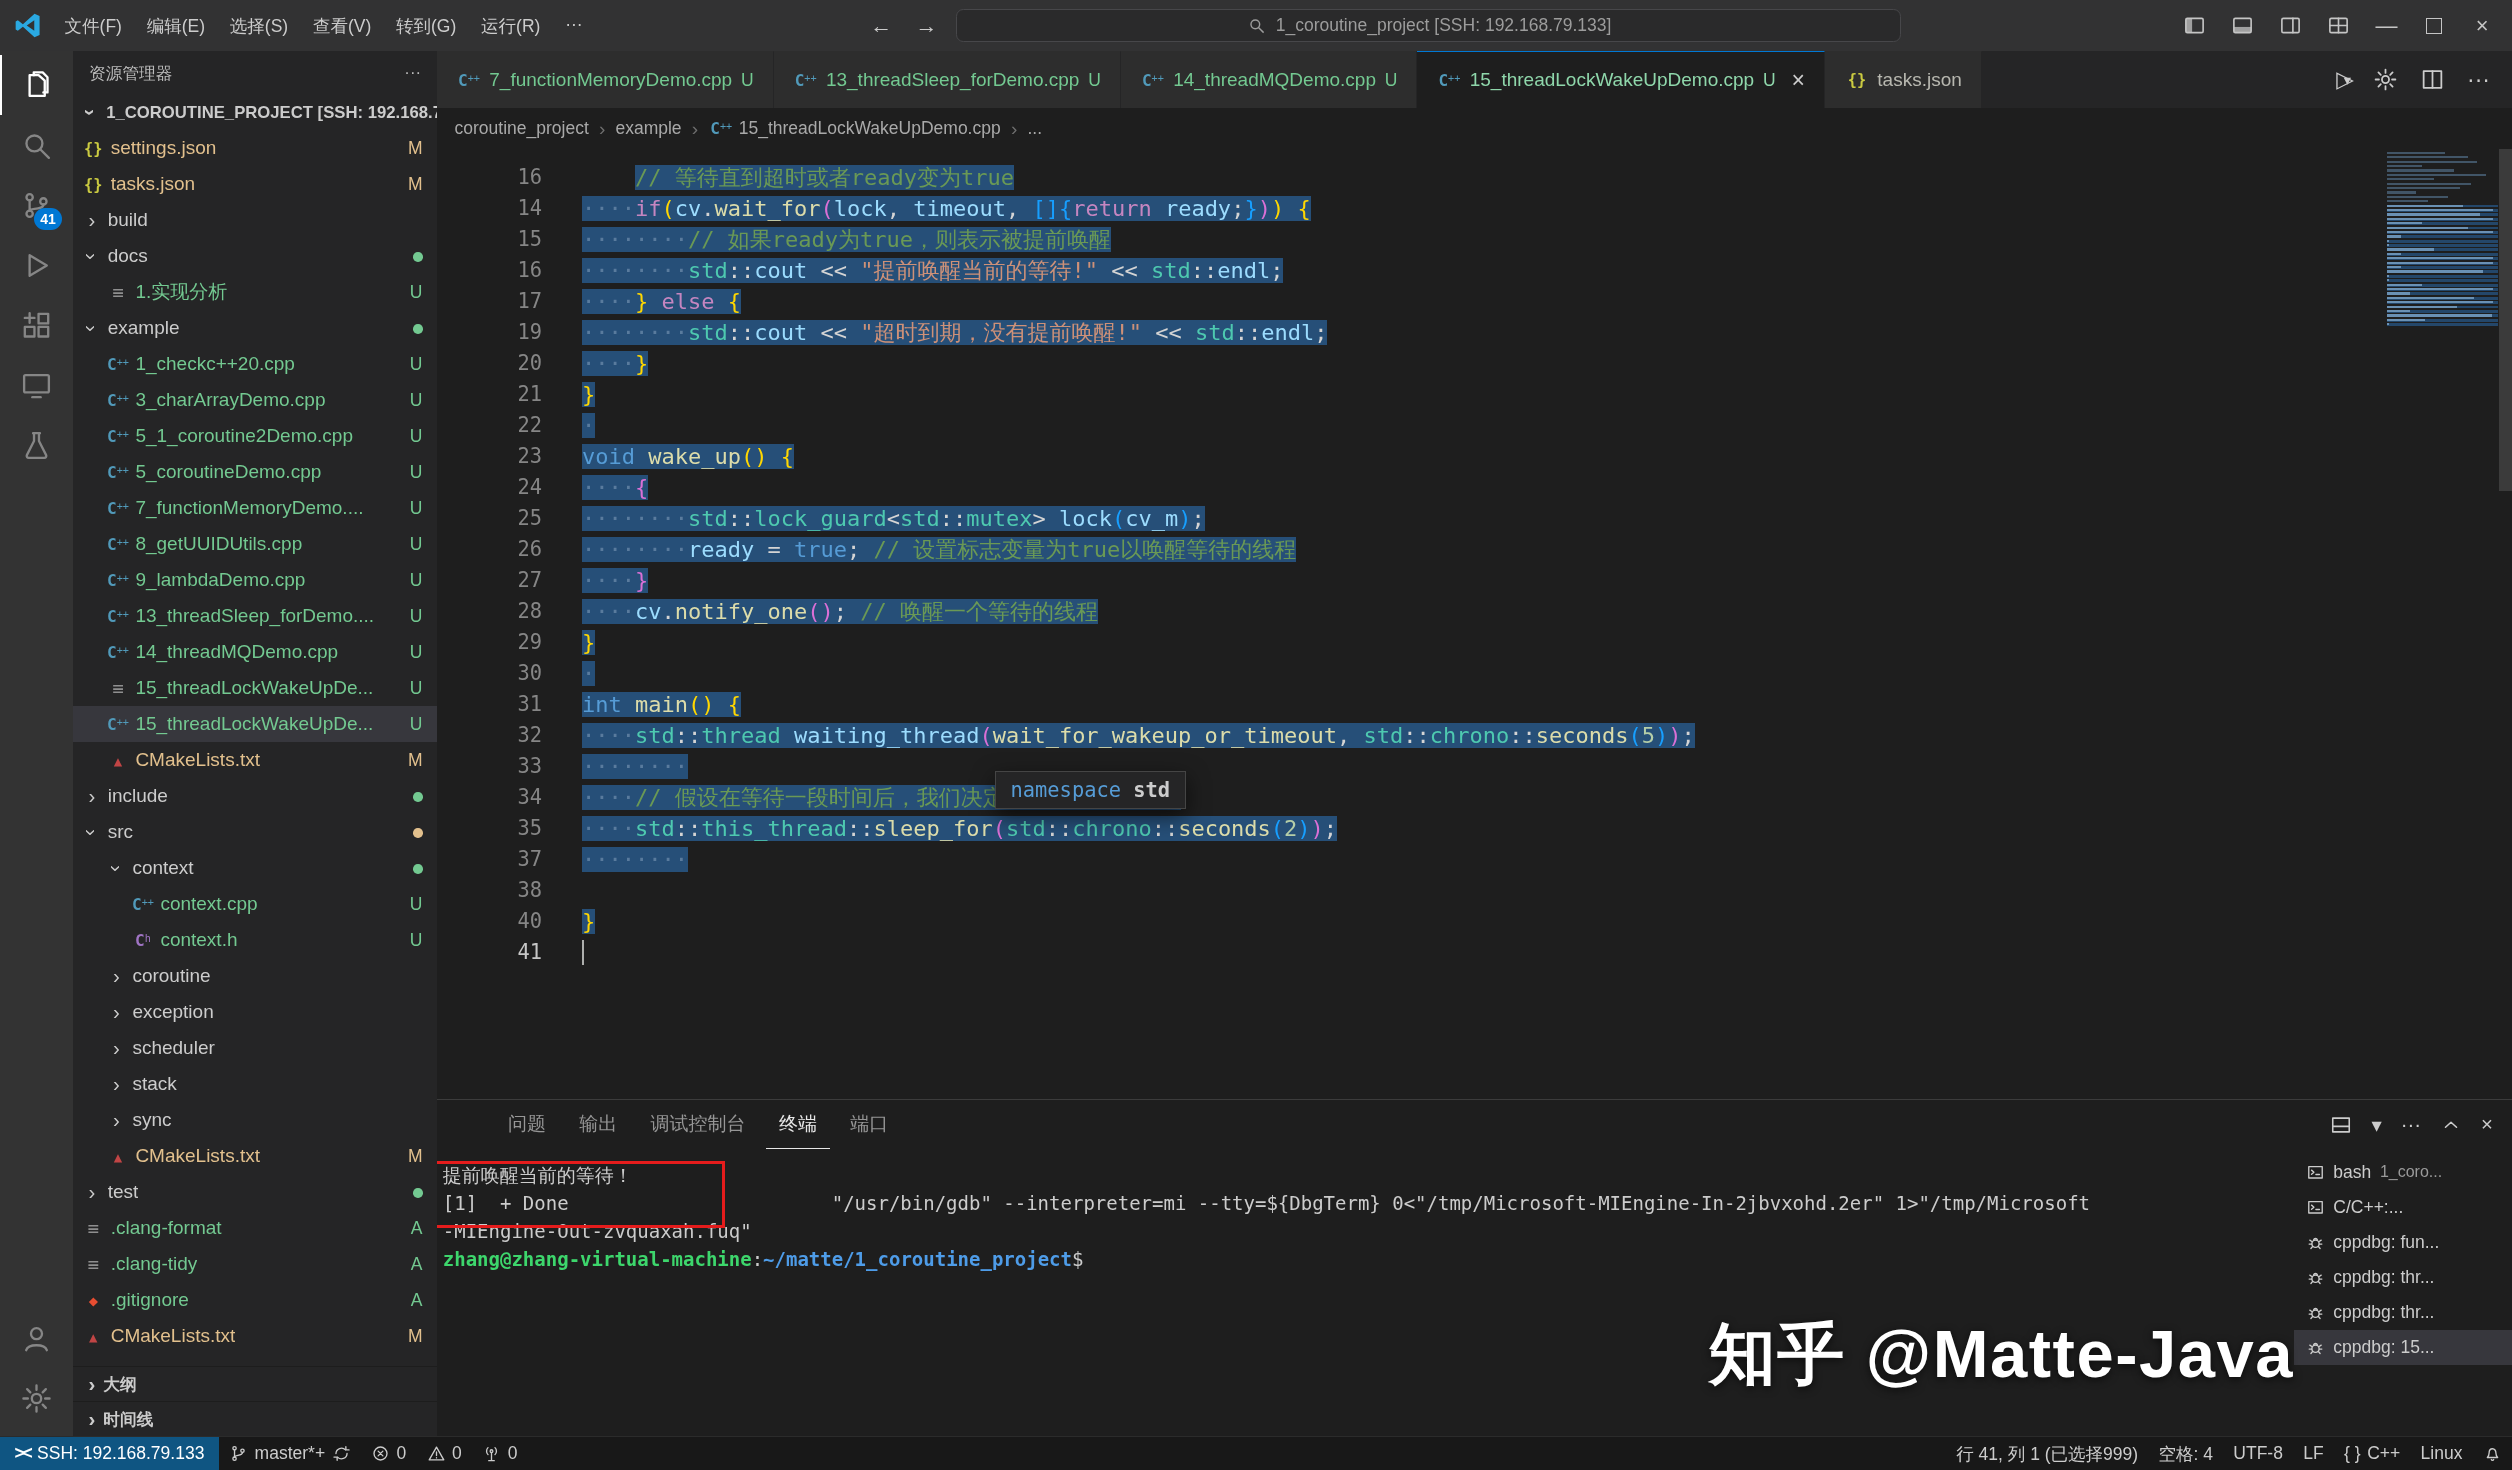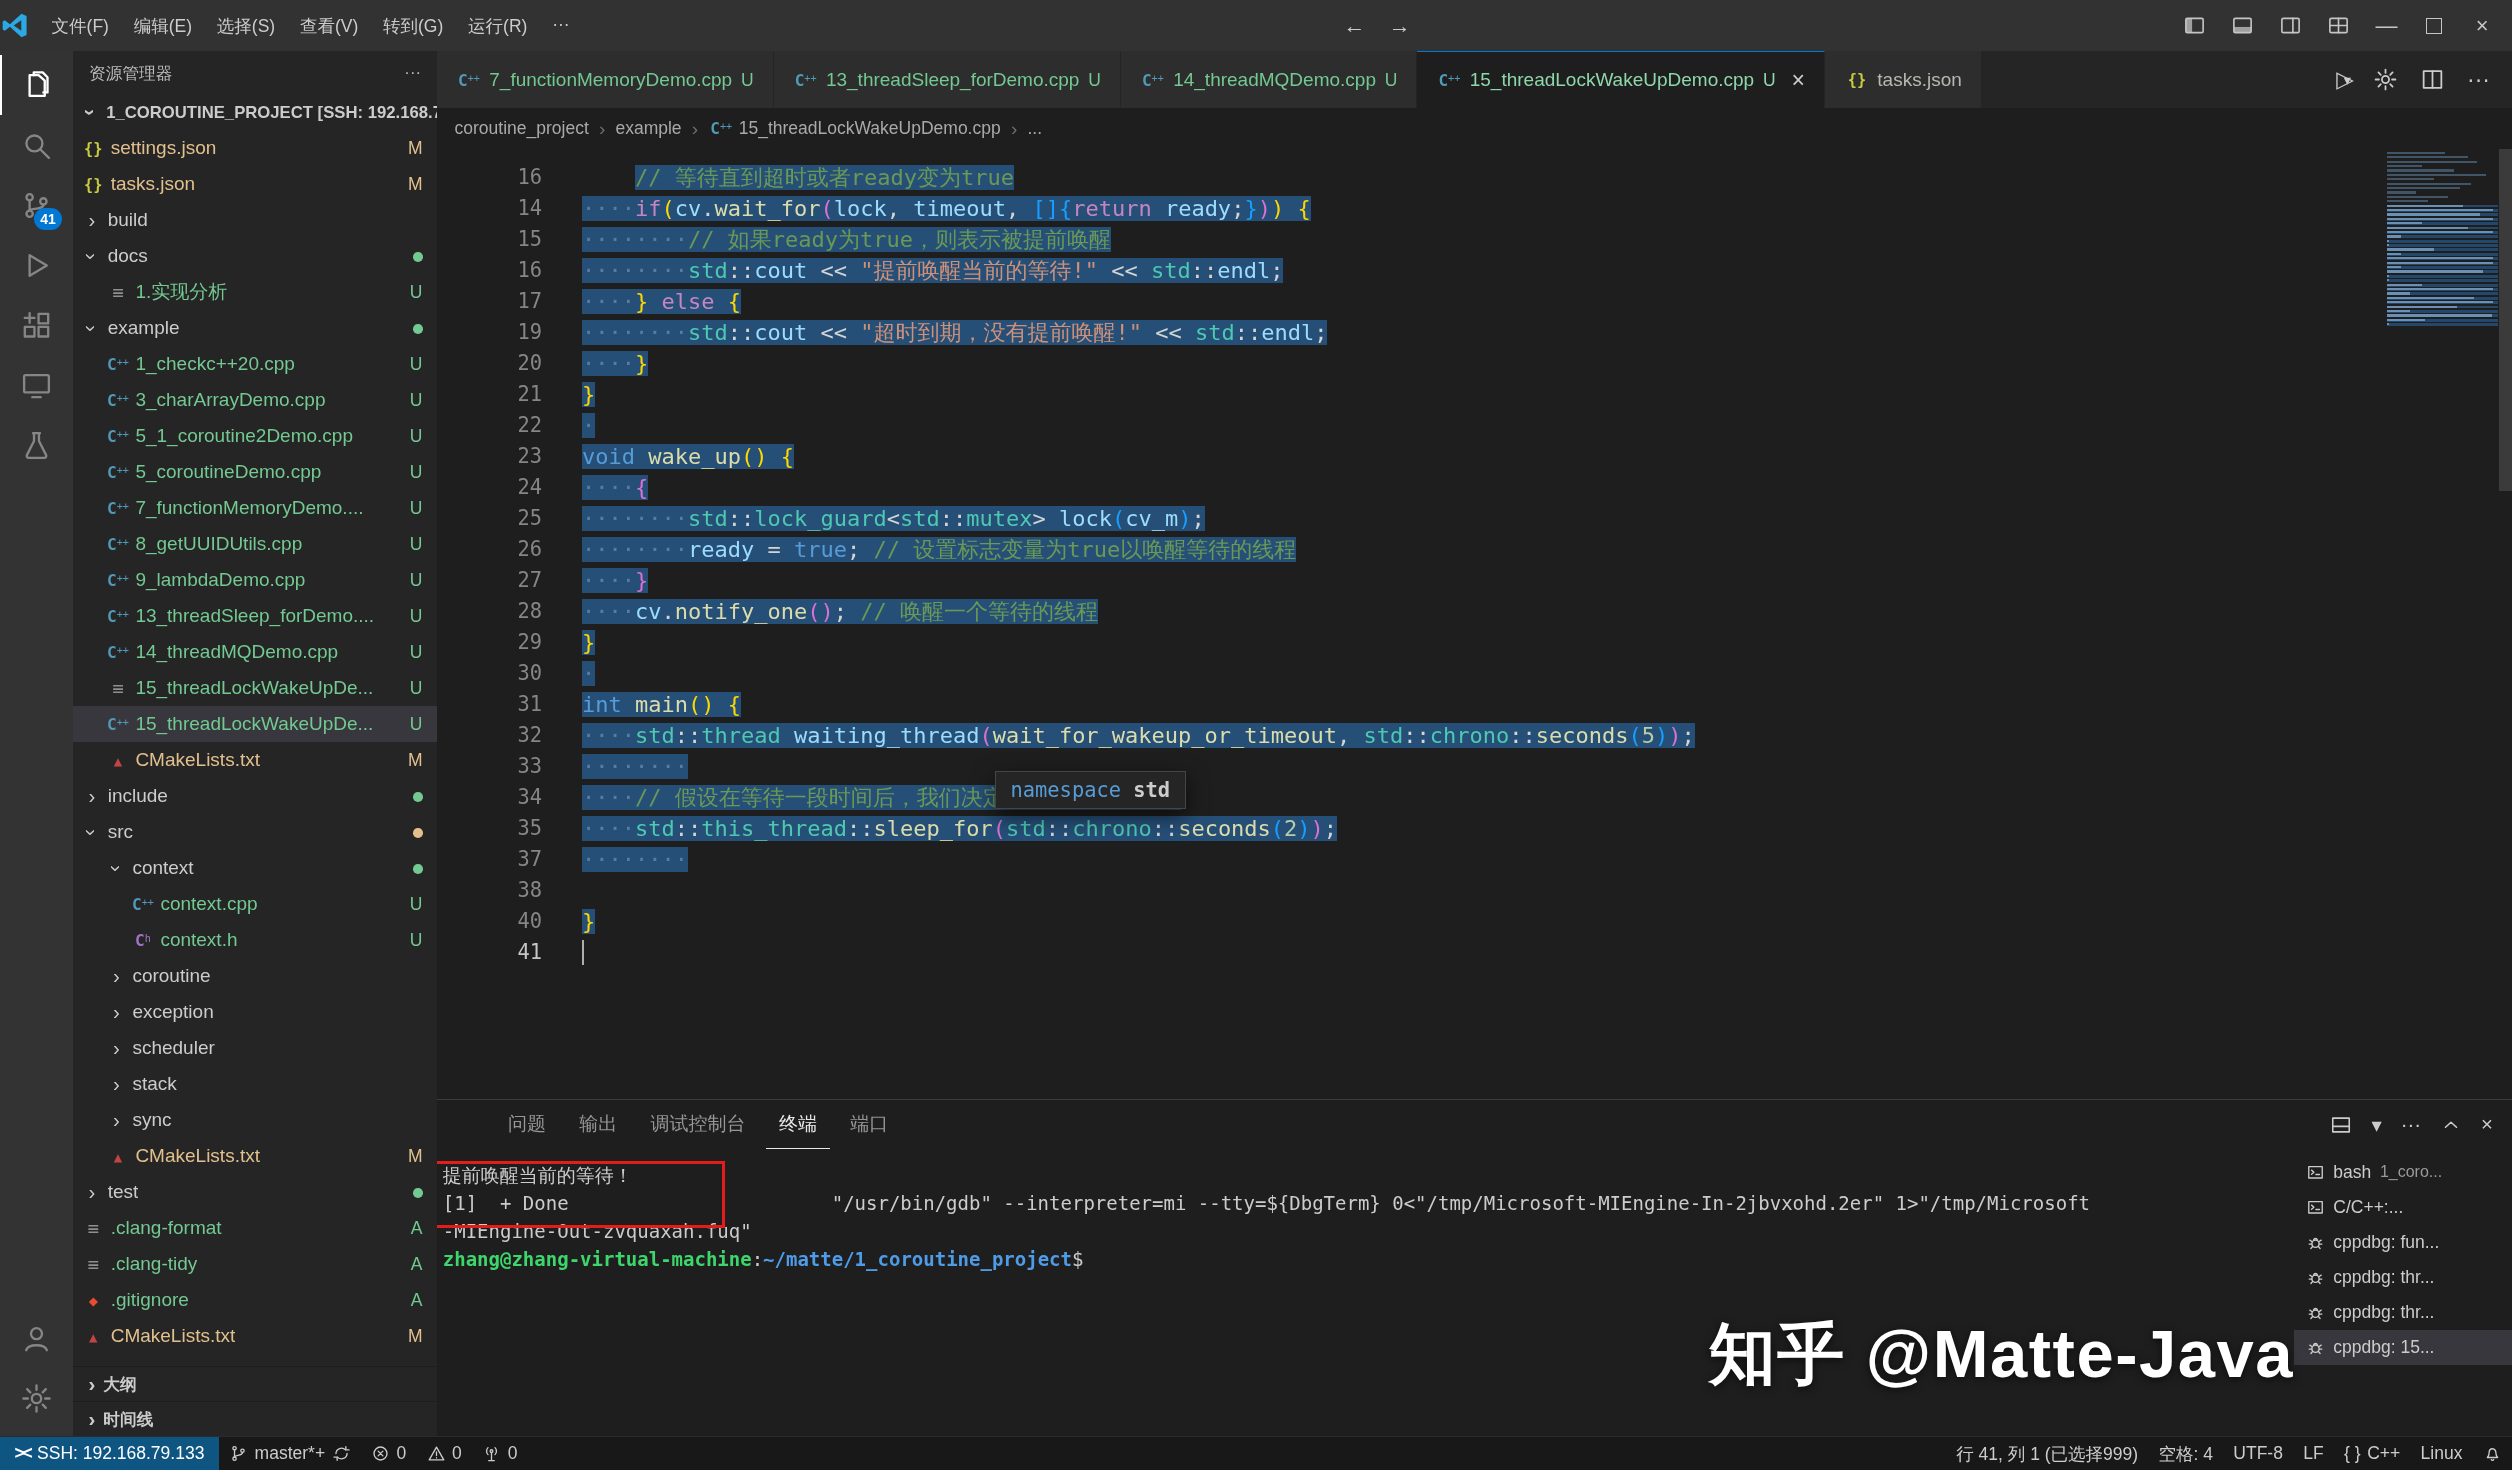--- a/index.html
+++ b/index.html
@@ -2,21 +2,21 @@
 <html style="font-size:11.6px"><head>
 <meta charset="utf-8">
 <style>
 *{margin:0;padding:0;box-sizing:border-box}
 html,body{width:2512px;height:1470px;overflow:hidden;background:#1e1e1e}
 body{font-family:"Liberation Sans","DejaVu Sans",sans-serif;color:#ccc;font-size:19px}
 .window{position:relative;width:2512px;height:1470px;display:flex;flex-direction:column;background:#1e1e1e}
 svg{display:block}
 
 .titlebar{flex:0 0 51px;background:#323233;display:flex;align-items:center}
-.tb-left{display:flex;align-items:center;min-width:538px}
+.tb-left{display:flex;align-items:center;padding-left:13px;min-width:538px}
 .logo{margin-right:10.2px}
 .menus{display:flex;font-size:17.5px;color:#cccccc}
 .menu-item{padding:5.8px 12.4px;border-radius:5.8px;cursor:default}
 .tb-center{flex:1;display:flex;align-items:center;justify-content:center;gap:14.5px}
 .nav-arrow{font-size:22px;color:#cccccc;padding:0 4.4px}
 .cmdcenter{width:945px;height:33px;background:#2a2a2b;border:0.7px solid #47474a;border-radius:7.3px;display:flex;align-items:center;justify-content:center;gap:10.2px;color:#9c9c9c;font-size:17.5px}
 .cmdcenter svg{width:19px;height:19px;color:#9c9c9c}
 .tb-right{display:flex;align-items:center;gap:2.9px;padding-right:7.3px}
 .tb-icon{width:45px;height:45px;display:flex;align-items:center;justify-content:center;color:#c5c5c5}
 .tb-icon svg{width:23px;height:23px}
@@ -137,20 +137,27 @@
           <div class="menu-item">选择(S)</div>
           <div class="menu-item">查看(V)</div>
           <div class="menu-item">转到(G)</div>
           <div class="menu-item">运行(R)</div>
           <div class="menu-item">···</div>
         </nav>
     </div>
     <div class="tb-center">
       <span class="nav-arrow">←</span>
       <span class="nav-arrow">→</span>
+      <div class="cmdcenter">
+        <svg viewBox="0 0 24 24" fill="none" stroke="currentColor" stroke-width="1.8">
+            <circle cx="10.5" cy="10.5" r="5.5"></circle>
+            <path d="M14.8 14.8L21 21"></path>
+          </svg>
+        <span>1_coroutine_project [SSH: 192.168.79.133]</span>
+      </div>
     </div>
     <div class="tb-right" id="tb-right">
         <div class="tb-icon">
           <svg viewBox="0 0 24 24" fill="none" stroke="currentColor" stroke-width="1.7" stroke-linecap="round" stroke-linejoin="round">
             <rect x="3" y="4.5" width="18" height="15" rx="1.5"></rect>
             <rect x="3" y="4.5" width="6.5" height="15" fill="currentColor" stroke="none" opacity=".75"></rect>
           </svg>
         </div>
         <div class="tb-icon">
           <svg viewBox="0 0 24 24" fill="none" stroke="currentColor" stroke-width="1.7" stroke-linecap="round" stroke-linejoin="round">

